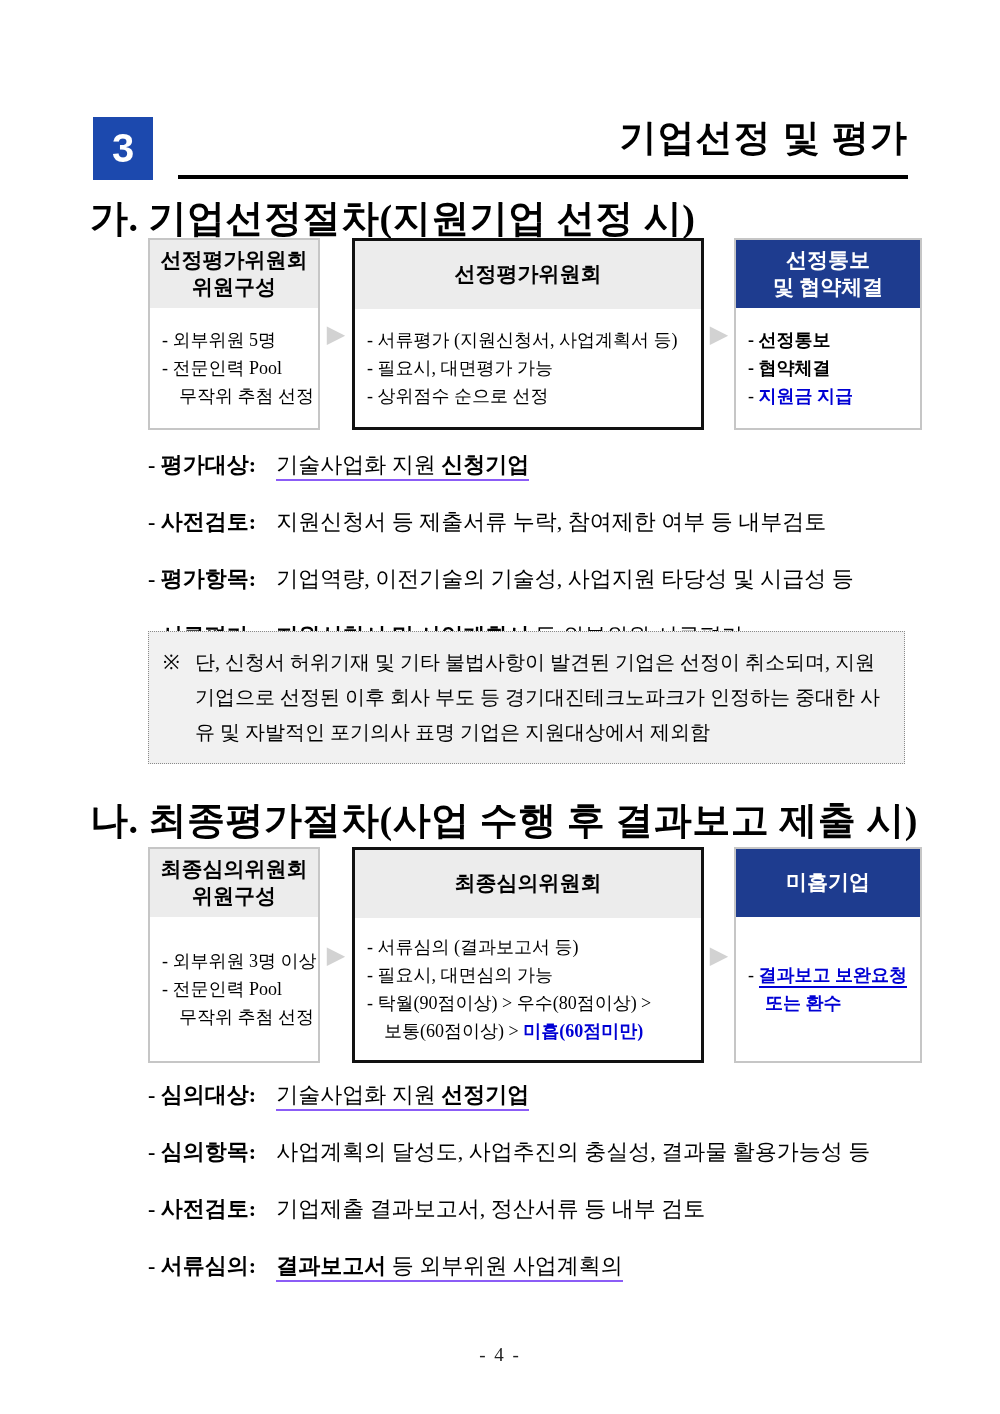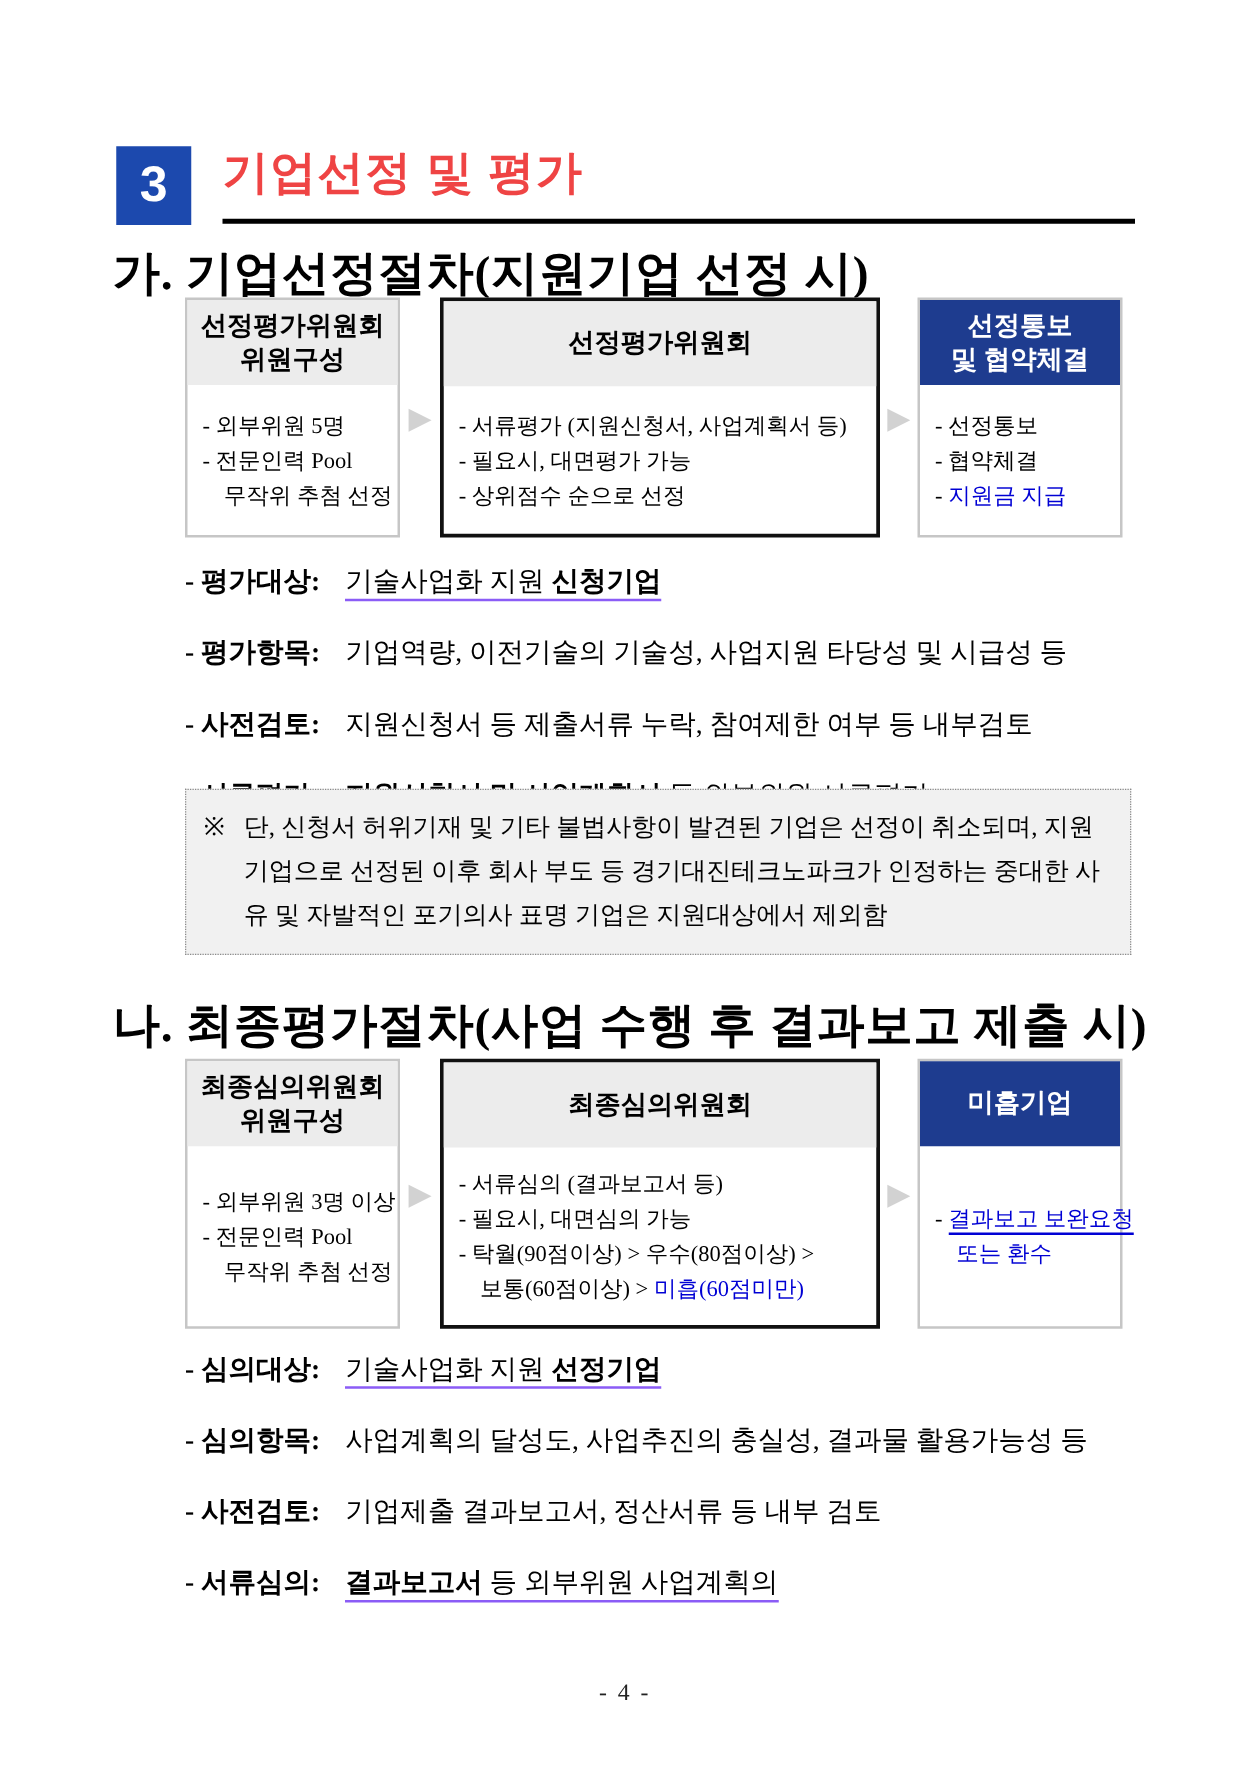--- a/index.html
+++ b/index.html
@@ -26,21 +26,22 @@
   .title-wrap {
     position:absolute; left:178px; top:113px;
     width:730px;
     border-bottom:4px solid #000;
     padding-bottom:12px;
   }
   .page-title {
     font-family:"Liberation Sans", sans-serif;
     font-weight:bold; font-size:37px;
     letter-spacing:1px;
-    color:#ef4444;
+    color:#000000;
+    text-align:right;
   }
 
   
   .sec-heading {
     position:absolute; left:90px;
     font-size:38px; font-weight:bold;
     letter-spacing:0.5px;
   }
   .sec-a-heading { top:193px; }
   .sec-b-heading { top:795px; }
@@ -54,21 +55,21 @@
   .flow-row-2 { top:847px; height:216px; }
 
   .fbox {
     border:2px solid #c6c6c6;
     background:#fff;
     display:flex; flex-direction:column;
   }
   .fbox.strong { border:3px solid #111; }
   .fbox.w1 { width:172px; }
   .fbox.w2 { width:352px; }
-  .fbox.w3 { width:164px; }
+  .fbox.w3 { width:188px; }
 
   .fbox-header {
     min-height:68px;
     background:#ececec;
     display:flex; flex-direction:column;
     align-items:center; justify-content:center;
     font-weight:bold; font-size:21px;
     line-height:1.3;
     text-align:center;
     padding:4px 2px;
@@ -77,21 +78,21 @@
 
   .fbox-body {
     flex:1;
     display:flex; flex-direction:column; justify-content:center;
     padding:6px 12px;
     font-size:18px;
     line-height:28px;
     white-space:nowrap;
   }
   .fbox-body .cont { padding-left:17px; }
-  .fbox-body .bold { font-weight:normal; }
+  .fbox-body .bold { font-weight:bold; }
   .blue { color:#0000d4; }
   .bold { font-weight:bold; }
   .u-black { border-bottom:2px solid #8b5cf6; padding-bottom:2px; }
   .u-blue { border-bottom:2px solid #0000d4; padding-bottom:1px; }
 
   .arrow-cell {
     display:flex; align-items:center; justify-content:center;
     width:32px;
   }
   .arrow-cell .tri { color:#d2d2d2; font-size:24px; font-family:"DejaVu Sans", sans-serif; }
@@ -188,24 +189,24 @@
         </div>
       </div>
     </div>
   </div>
 
   <div class="bullets bullets-a">
     <div class="bullet-line">
       <span class="bullet-label">- 평가대상:</span><span class="u-black"><span>기술사업화 지원 </span><span class="bold">신청기업</span></span>
     </div>
     <div class="bullet-line">
+      <span class="bullet-label">- 사전검토:</span><span>지원신청서 등 제출서류 누락, 참여제한 여부 등 내부검토</span>
+    </div>
+    <div class="bullet-line">
       <span class="bullet-label">- 평가항목:</span><span>기업역량, 이전기술의 기술성, 사업지원 타당성 및 시급성 등</span>
-    </div>
-    <div class="bullet-line">
-      <span class="bullet-label">- 사전검토:</span><span>지원신청서 등 제출서류 누락, 참여제한 여부 등 내부검토</span>
     </div>
     <div class="bullet-line">
       <span class="bullet-label">- 서류평가:</span><span class="u-black"><span class="bold">지원신청서 및 사업계획서</span><span> 등 외부위원 서류평가</span></span>
     </div>
   </div>
 
   <div class="notice-box">
     <div class="notice-marker">※</div>
     <div class="notice-text">단, 신청서 허위기재 및 기타 불법사항이 발견된 기업은 선정이 취소되며, 지원기업으로 선정된 이후 회사 부도 등 경기대진테크노파크가 인정하는 중대한 사유 및 자발적인 포기의사 표명 기업은 지원대상에서 제외함</div>
   </div>

